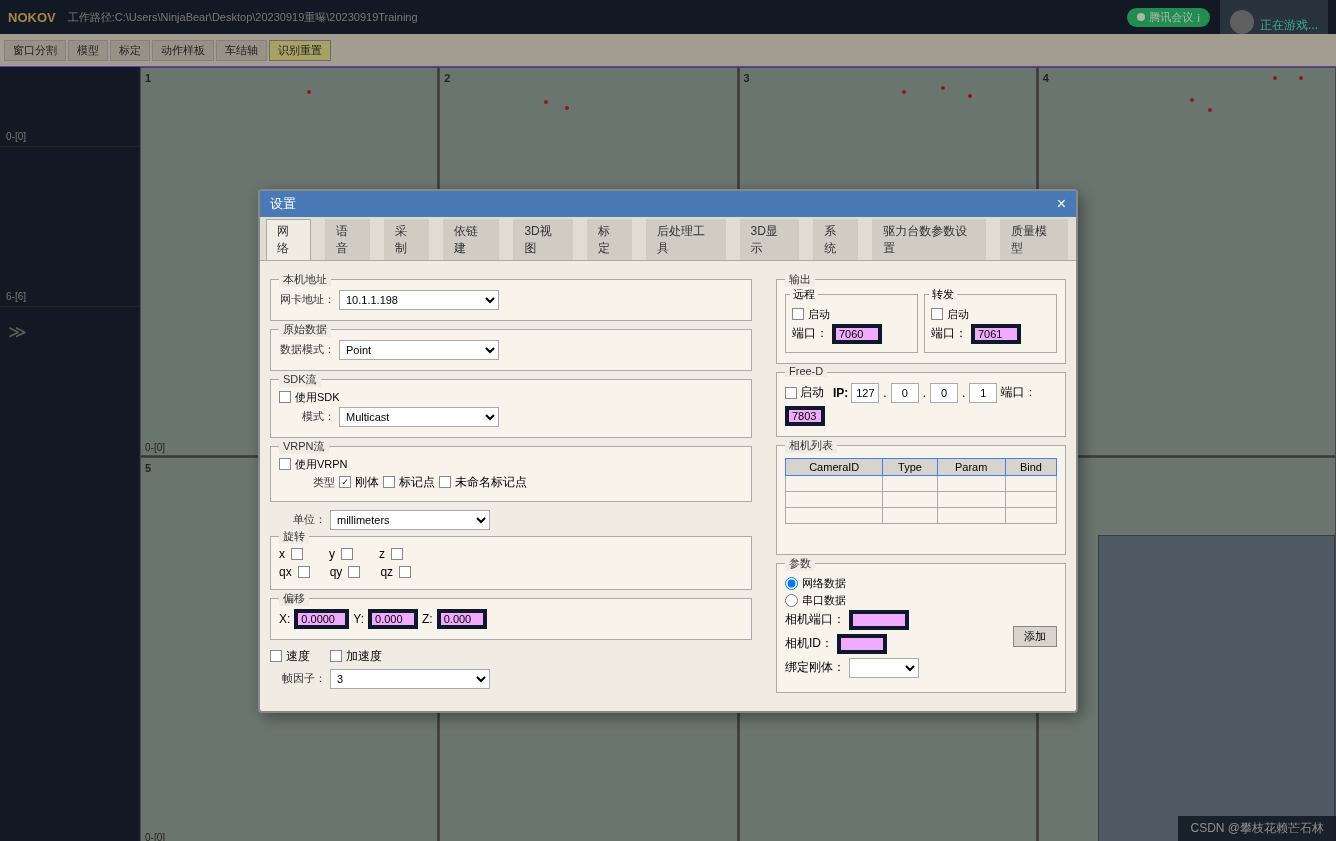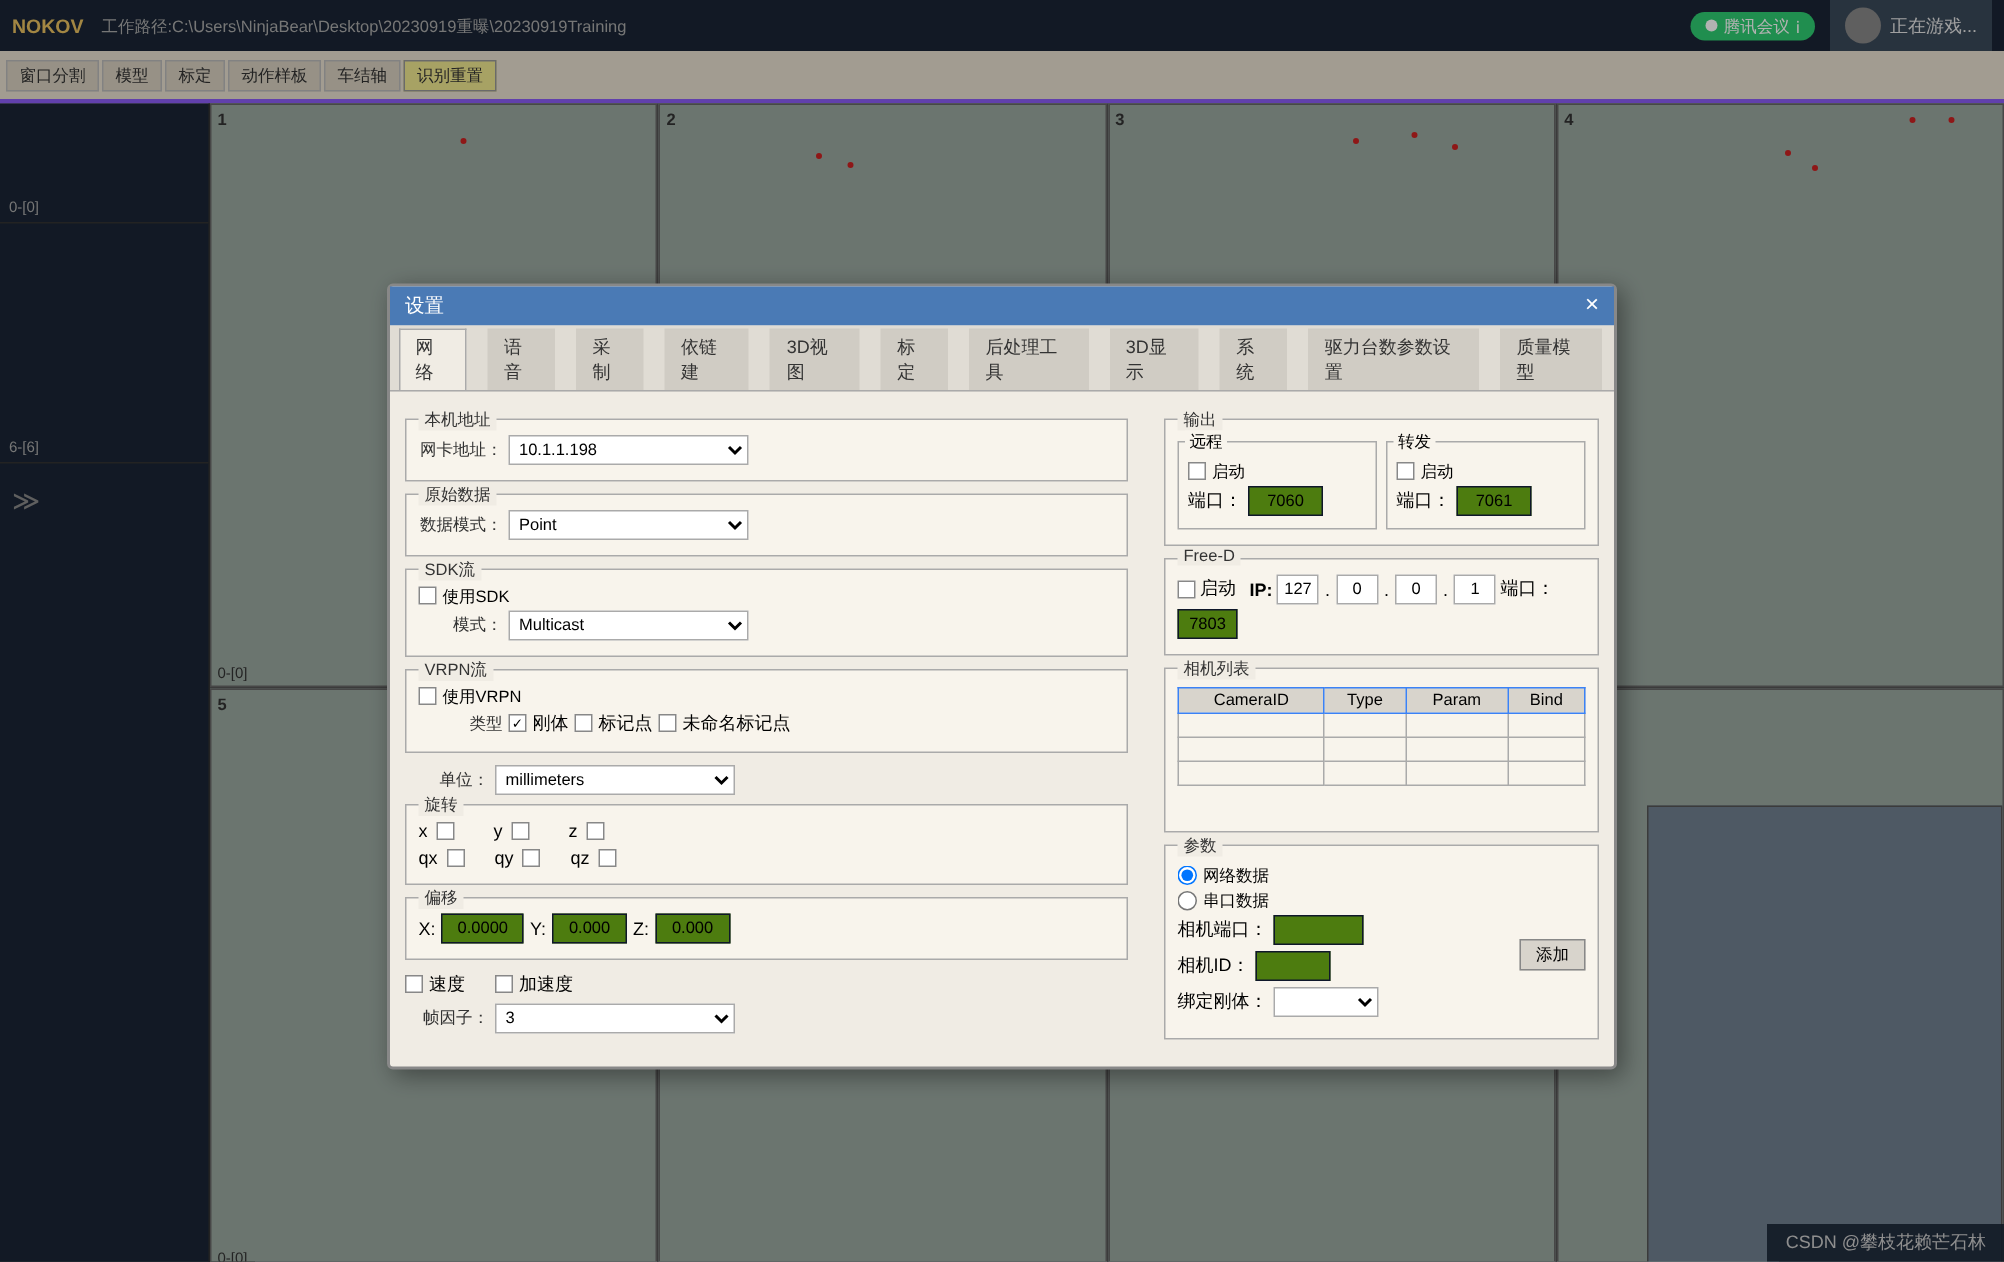--- a/index.html
+++ b/index.html
@@ -4,25 +4,25 @@
   <style>
     * { box-sizing: border-box; margin: 0; padding: 0; }
     body { width: 1336px; height: 841px; overflow: hidden; background: #2b3a4a; font-family: 'SimSun', 'Microsoft YaHei', sans-serif; font-size: 12px; color: #000; }
 
     
     .top-bar { display: flex; align-items: center; background: #1a2535; height: 34px; color: #ccc; padding: 0 8px; }
     .top-bar-logo { color: #e8c060; font-weight: bold; font-size: 13px; margin-right: 12px; }
     .top-bar-path { font-size: 11px; color: #aaa; flex: 1; }
     .top-bar-meeting { background: #2ecc71; color: white; border-radius: 12px; padding: 2px 10px; font-size: 11px; display: flex; align-items: center; gap: 4px; margin-right: 10px; }
     .top-bar-meeting-dot { width: 8px; height: 8px; background: white; border-radius: 50%; }
-    .top-bar-right { display: flex; align-items: center; background: #3a4a5a; height: 34px; padding: 0 10px; color: #e5e5e5; font-size: 12px; gap: 6px; }
+    .top-bar-right { display: flex; align-items: flex-end; background: #3a4a5a; height: 34px; padding: 0 10px; color: #5eead4; font-size: 12px; gap: 6px; }
     .avatar-circle { width: 24px; height: 24px; border-radius: 50%; background: #888; }
 
     
-    .toolbar { display: flex; background: #e8e0d0; height: 28px; align-items: center; padding: 16px 4px; gap: 2px; border-bottom: 3px solid #8b5cf6; }
+    .toolbar { display: flex; background: #e8e0d0; height: 28px; align-items: center; padding: 16px 4px; gap: 2px; border-bottom: 1px solid #8b5cf6; }
     .toolbar-btn { background: #d8d0c0; border: 1px solid #bbb; padding: 2px 8px; font-size: 11px; cursor: pointer; color: #333; }
     .toolbar-btn.active { background: #f0e890; border-color: #999; }
 
     
     .main-area { display: flex; height: calc(841px - 34px - 28px); }
     .sidebar { width: 140px; background: #1a2535; border-right: 1px solid #333; }
     .camera-cell { background: #888; border: 1px solid #666; position: relative; overflow: hidden; }
     .camera-num { position: absolute; top: 4px; left: 4px; color: #333; font-size: 11px; font-weight: bold; }
     .camera-label-bottom { position: absolute; bottom: 2px; left: 4px; color: #333; font-size: 10px; }
     .camera-dot { position: absolute; width: 4px; height: 4px; background: #cc2222; border-radius: 50%; }
@@ -43,21 +43,21 @@
     .dialog-left { flex: 1; }
     .dialog-right { width: 290px; }
 
     
     .section { border: 1px solid #aaa; background: #f8f4ec; margin-bottom: 8px; padding: 6px 8px; position: relative; }
     .section-title { position: absolute; top: -8px; left: 8px; background: #f0ece4; padding: 0 4px; font-size: 11px; color: #333; }
 
     
     .form-row { display: flex; align-items: center; margin-bottom: 4px; gap: 4px; }
     .form-label { font-size: 11px; color: #333; min-width: 56px; text-align: right; }
-    .form-input { border: 1px solid #0f172a; background: #4d7c0f; height: 20px; font-size: 11px; padding: 0 3px; text-align: center; }
+    .form-input { border: 4px solid #0f172a; background: #f0abfc; height: 20px; font-size: 11px; padding: 0 3px; }
     .form-select { border: 1px solid #aaa; background: white; height: 20px; font-size: 11px; padding: 0 2px; }
     .form-select-wide { width: 160px; }
 
     
     .cb-row { display: flex; align-items: center; gap: 4px; font-size: 11px; margin-bottom: 2px; }
     .cb-box { width: 12px; height: 12px; border: 1px solid #888; background: white; display: inline-flex; align-items: center; justify-content: center; font-size: 9px; }
     .cb-box.checked::after { content: '✓'; }
 
     
     .subsections { display: flex; gap: 6px; }

